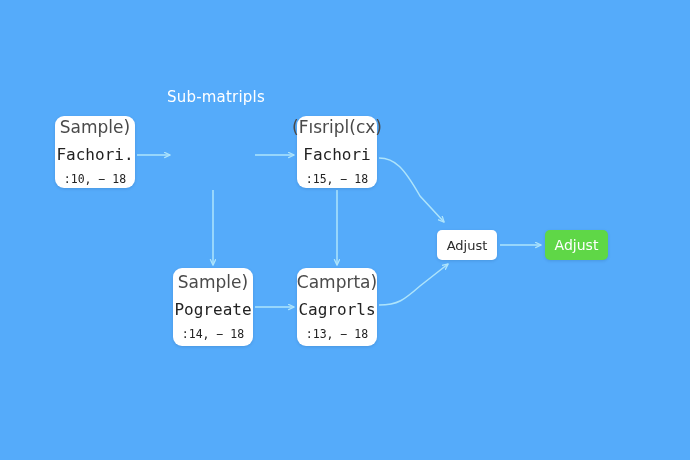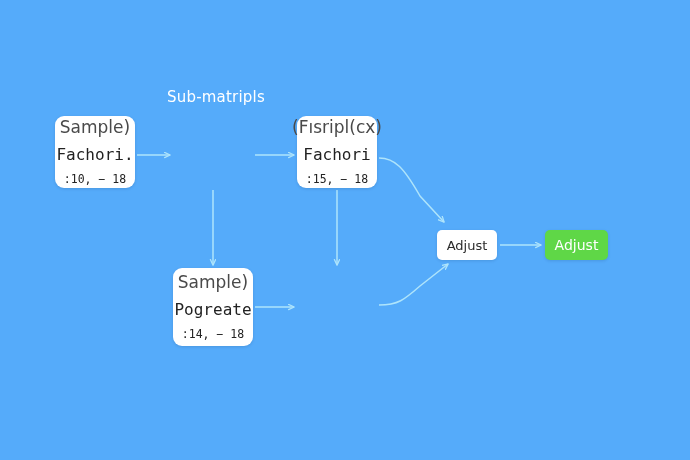--- a/index.html
+++ b/index.html
@@ -137,18 +137,23 @@
     <div class="n-name">Fachori</div>
     <div class="n-value">:15, − 18</div>
   </div>
 
   <div class="node" style="left:173px; top:268px; width:80px; height:78px;">
     <div class="n-head">Sample)</div>
     <div class="n-name">Pogreate</div>
     <div class="n-value">:14, − 18</div>
   </div>
 
+  <div class="node" style="left:297px; top:268px; width:80px; height:78px;">
+    <div class="n-head">Camprta)</div>
+    <div class="n-name">Cagrorls</div>
+    <div class="n-value">:13, − 18</div>
+  </div>
 
   <div class="pill pill-white" style="left:437px; top:230px; width:60px; height:30px;">Adjust</div>
 
   <div class="pill pill-green" id="adjust-final" style="left: 545px; top: 230px; width: 63px; height: 30px; background: rgb(95, 215, 71);">Adjust</div>
 
 </div>
 
 </body></html>

